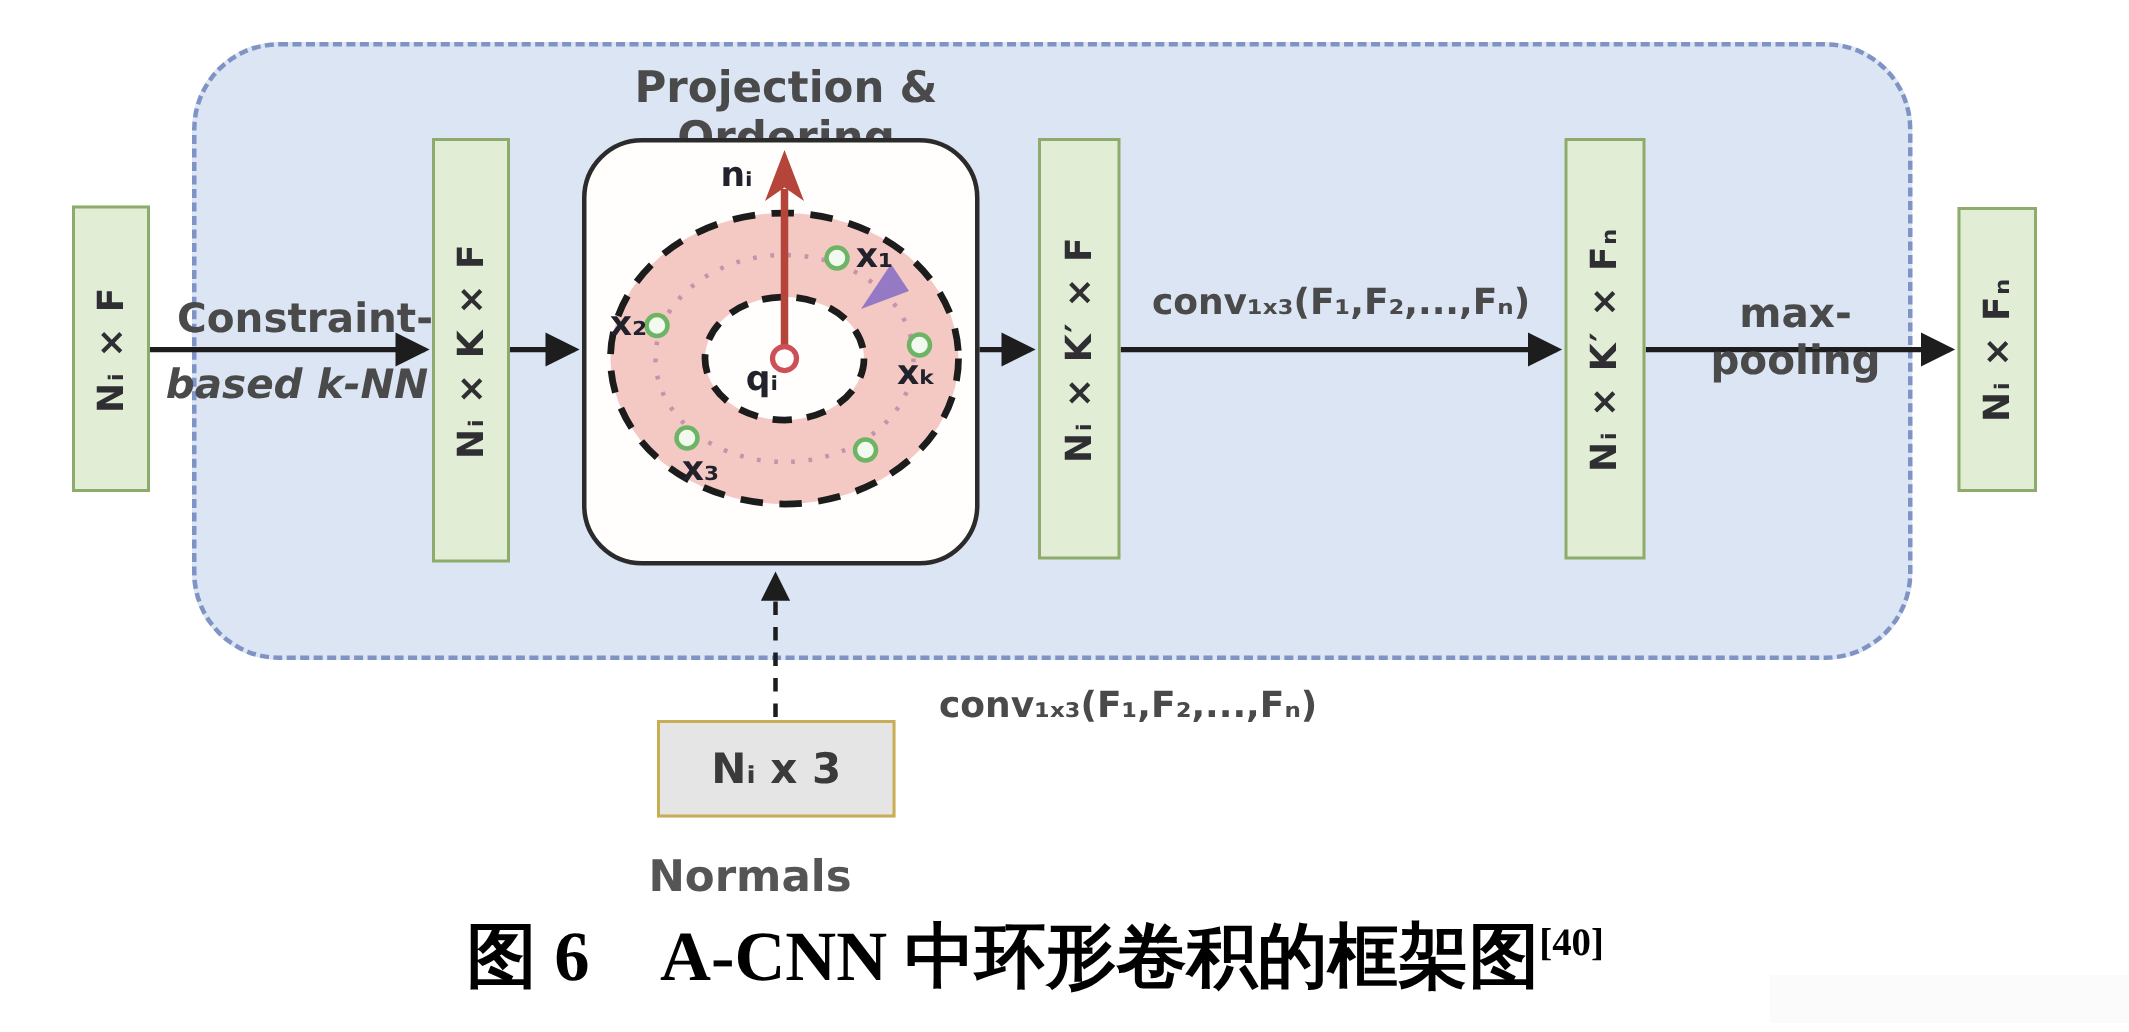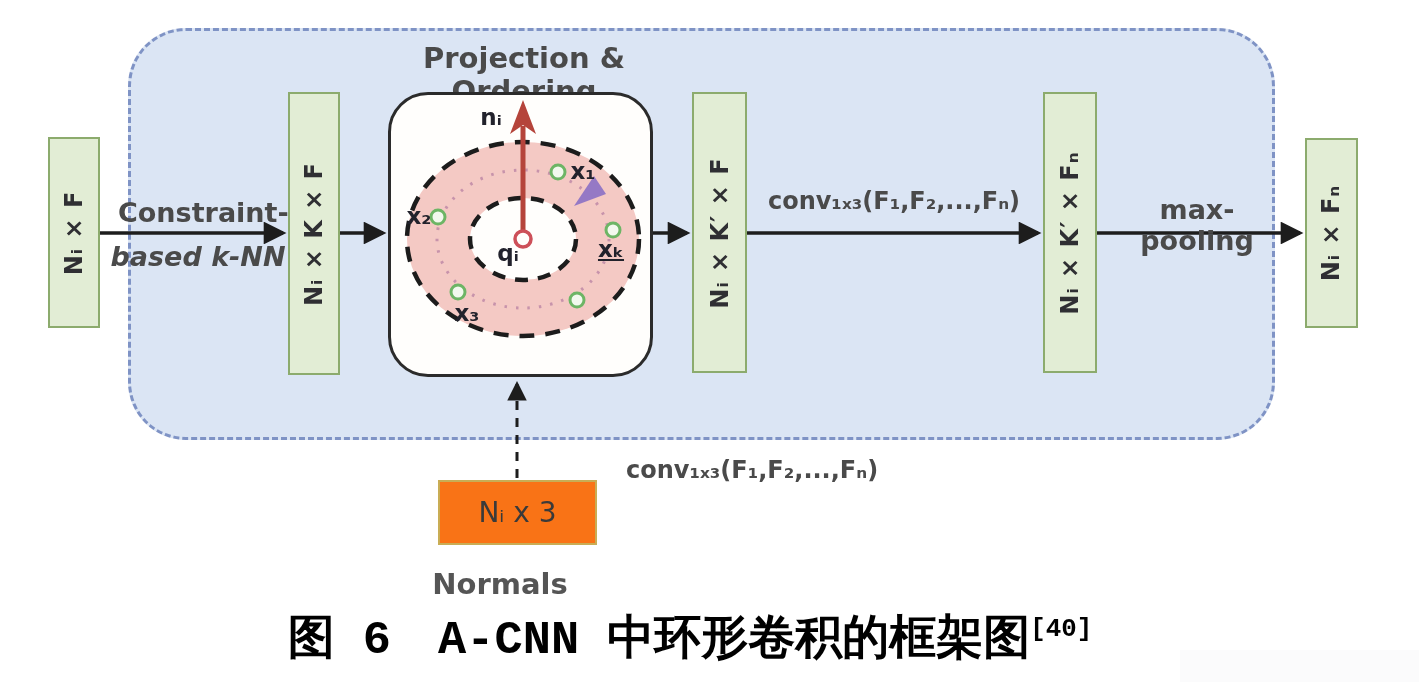--- a/index.html
+++ b/index.html
@@ -30,27 +30,27 @@
   }
   .diagram-label{
     font-weight:600;color:#4a4a4a;text-align:center;line-height:1.15;
   }
   .ring-label{
     font-weight:700;color:#22222c;font-size:23px;text-align:center;
   }
   
   .normals-box{
     left:438px;top:480px;width:159px;height:65px;
-    background:#f97316;border:2.5px solid #c9ad55;box-sizing:border-box;
+    background:#e5e5e5;border:2.5px solid #c9ad55;box-sizing:border-box;
     display:flex;align-items:center;justify-content:center;
-    font-size:28px;font-weight:400;color:#3a3a3a;
+    font-size:28px;font-weight:700;color:#3a3a3a;
   }
   .caption{
     left:0;top:606px;width:1380px;text-align:center;
-    font-family:Liberation Mono, monospace;
+    font-family:Liberation Serif, serif;
     font-weight:700;font-size:47px;color:#000;
   }
   .caption sup{font-size:0.55em;vertical-align:super;line-height:0;}
   svg{position:absolute;left:0;top:0;}
   .shadow-strip{left:1180px;top:650px;width:239px;height:32px;background:#fbfbfc;}
 </style>
 </head>
 <body>
 
 <div id="canvas">
@@ -104,21 +104,21 @@
     <circle cx="225" cy="138" r="7" fill="#f2f9ee" stroke="#6db565" stroke-width="3"></circle>
     <circle cx="189" cy="208" r="7" fill="#f2f9ee" stroke="#6db565" stroke-width="3"></circle>
     <polygon points="186,114 206,84 218,102" fill="#9579c5"></polygon>
   </svg>
 
   <div class="abs ring-label" style="left:474px;top:104px;width:34px;text-align:center;">nᵢ</div>
   <div class="abs ring-label" style="left:490px;top:240px;width:36px;">qᵢ</div>
   <div class="abs ring-label" style="left:566px;top:158px;width:34px;">x₁</div>
   <div class="abs ring-label" style="left:402px;top:203px;width:34px;">x₂</div>
   <div class="abs ring-label" style="left:450px;top:300px;width:34px;">x₃</div>
-  <div class="abs ring-label" style="left:594px;top:236px;width:34px;text-decoration:underline;">xₖ</div>
+  <div class="abs ring-label" style="left:594px;top:236px;width:34px;">xₖ</div>
 
   <div class="abs diagram-label" style="left:118px;top:197px;width:160px;font-size:27px;">Constraint-</div>
   <div class="abs diagram-label" style="left:108px;top:241px;width:180px;font-size:27px;font-style:italic;">based k-NN</div>
   <div class="abs diagram-label" style="left:744px;top:188px;width:300px;font-size:24px;">conv₁ₓ₃(F₁,F₂,...,Fₙ)</div>
   <div class="abs diagram-label" style="left:1107px;top:194px;width:180px;font-size:27px;">max-pooling</div>
   <div class="abs diagram-label" style="left:626px;top:457px;width:240px;font-size:24px;">conv₁ₓ₃(F₁,F₂,...,Fₙ)</div>
 
   <div class="abs normals-box">
     <span>Nᵢ x 3</span>
   </div>

